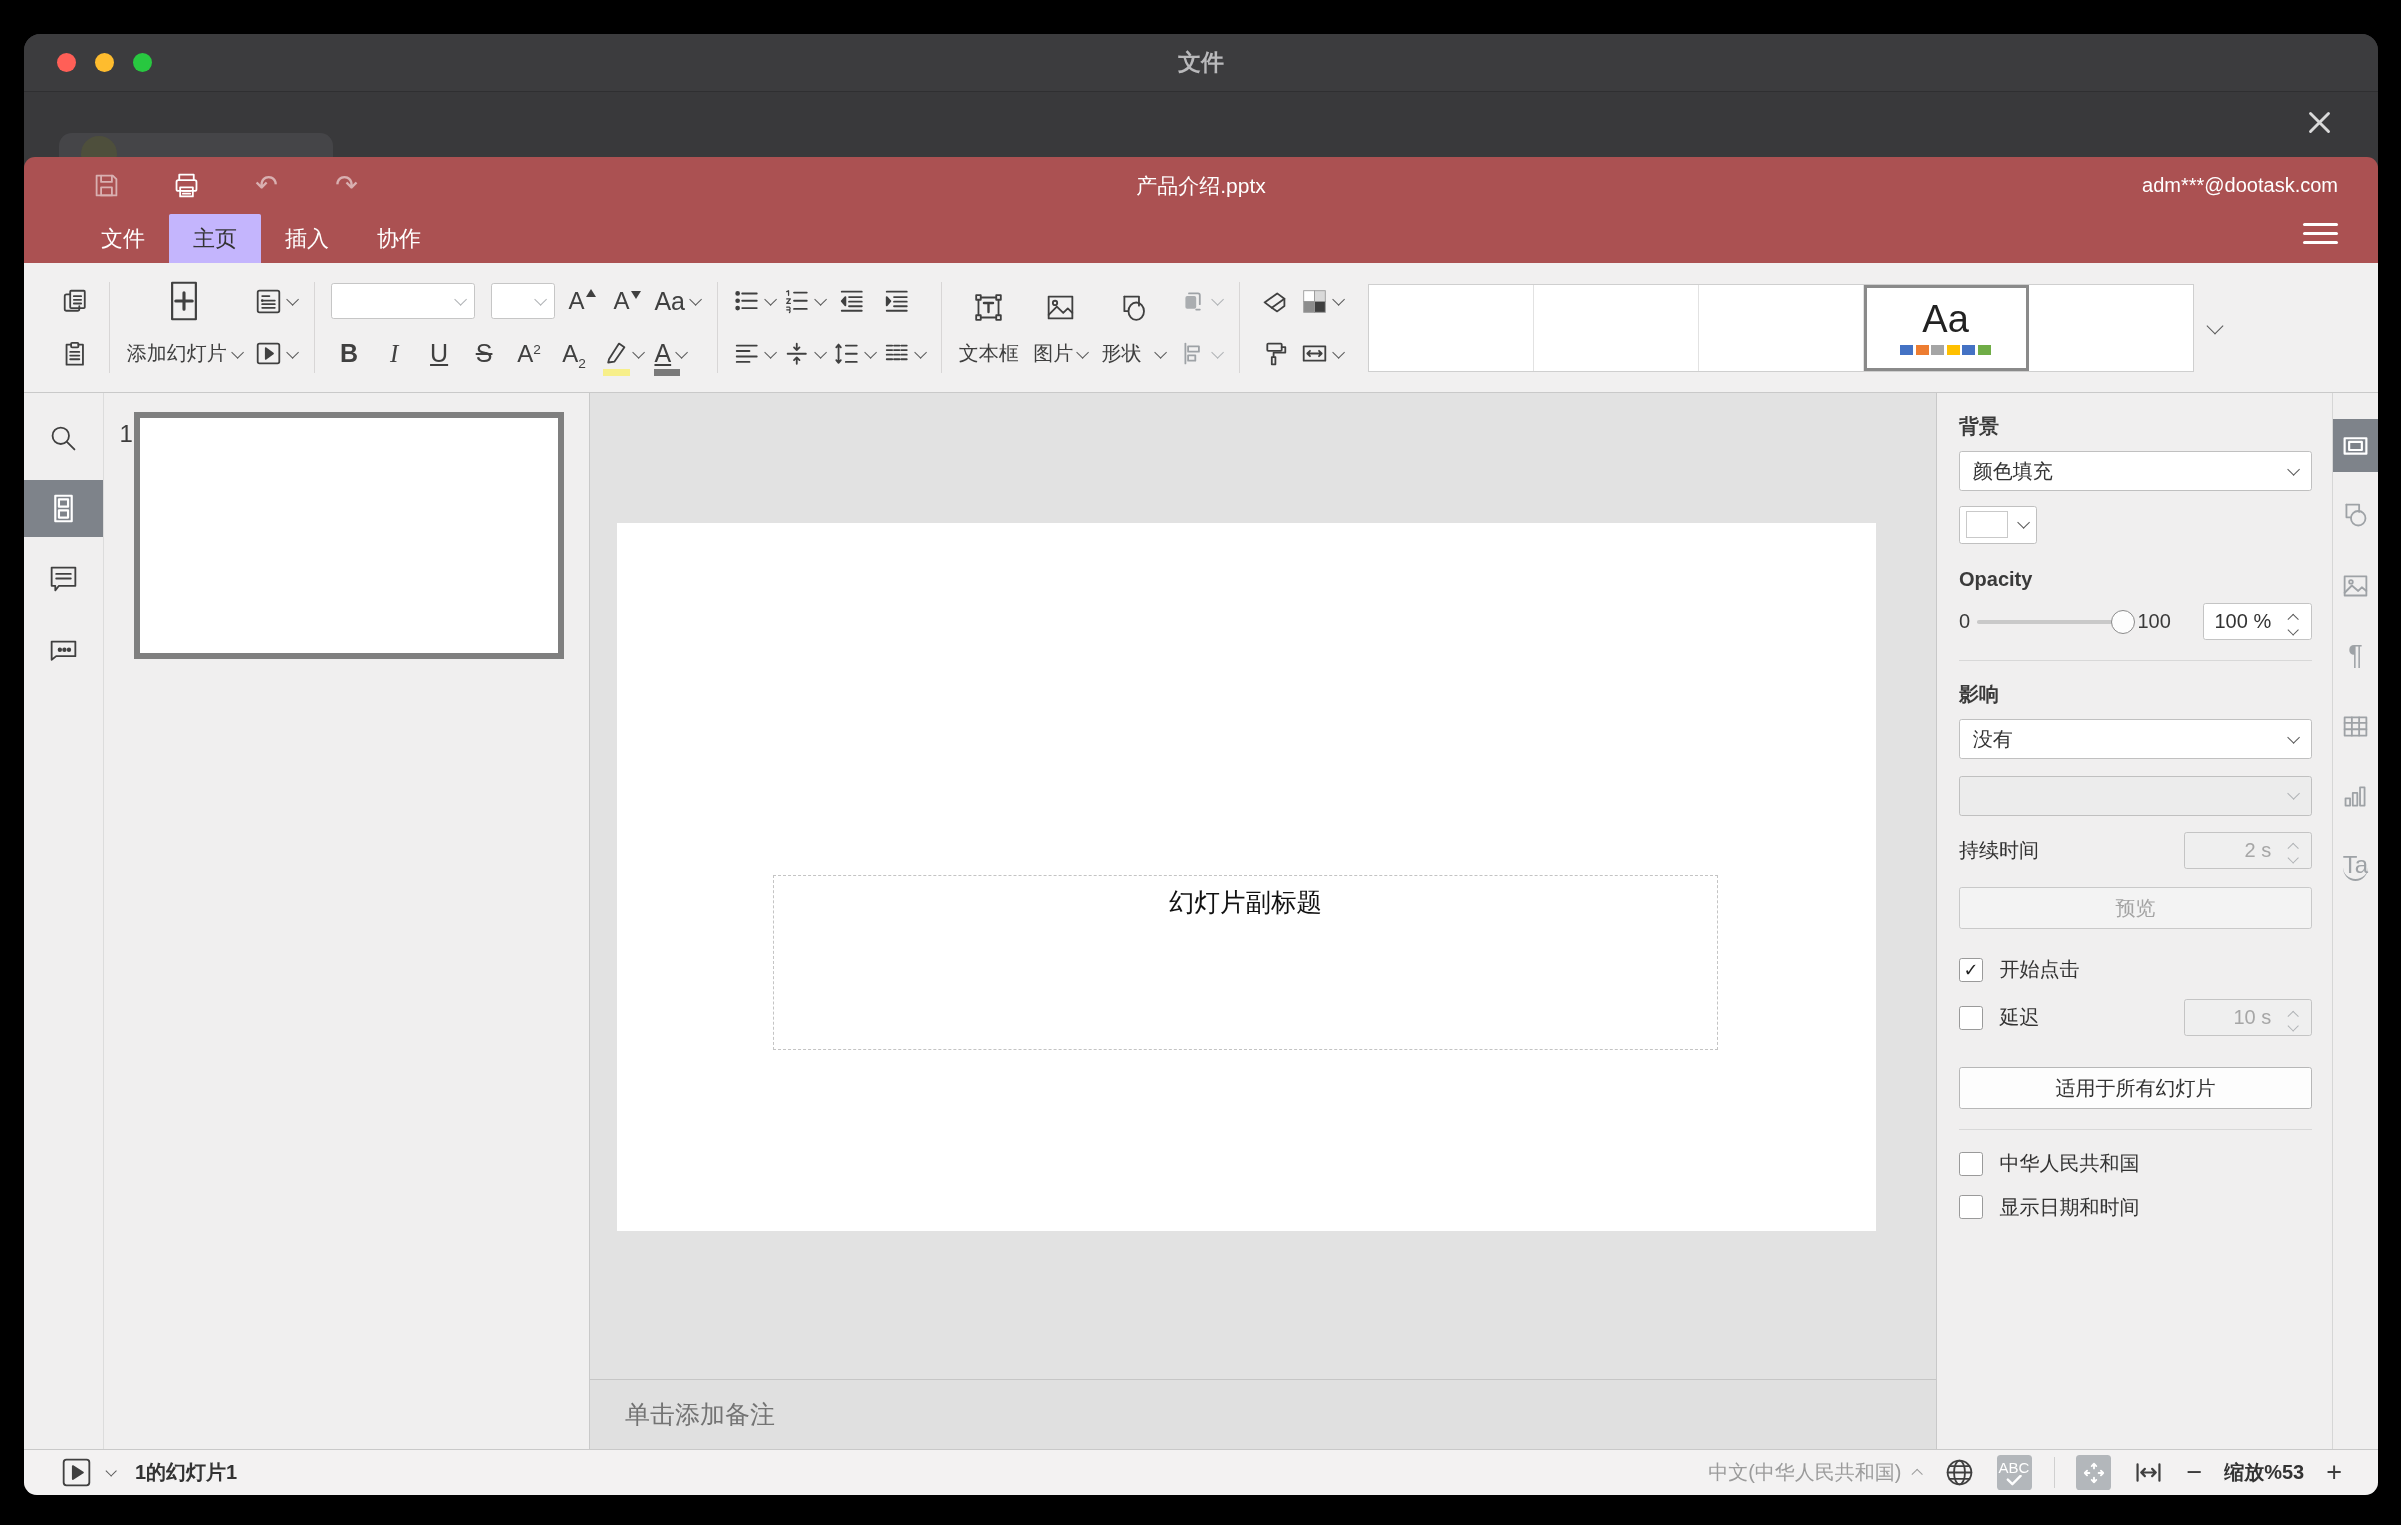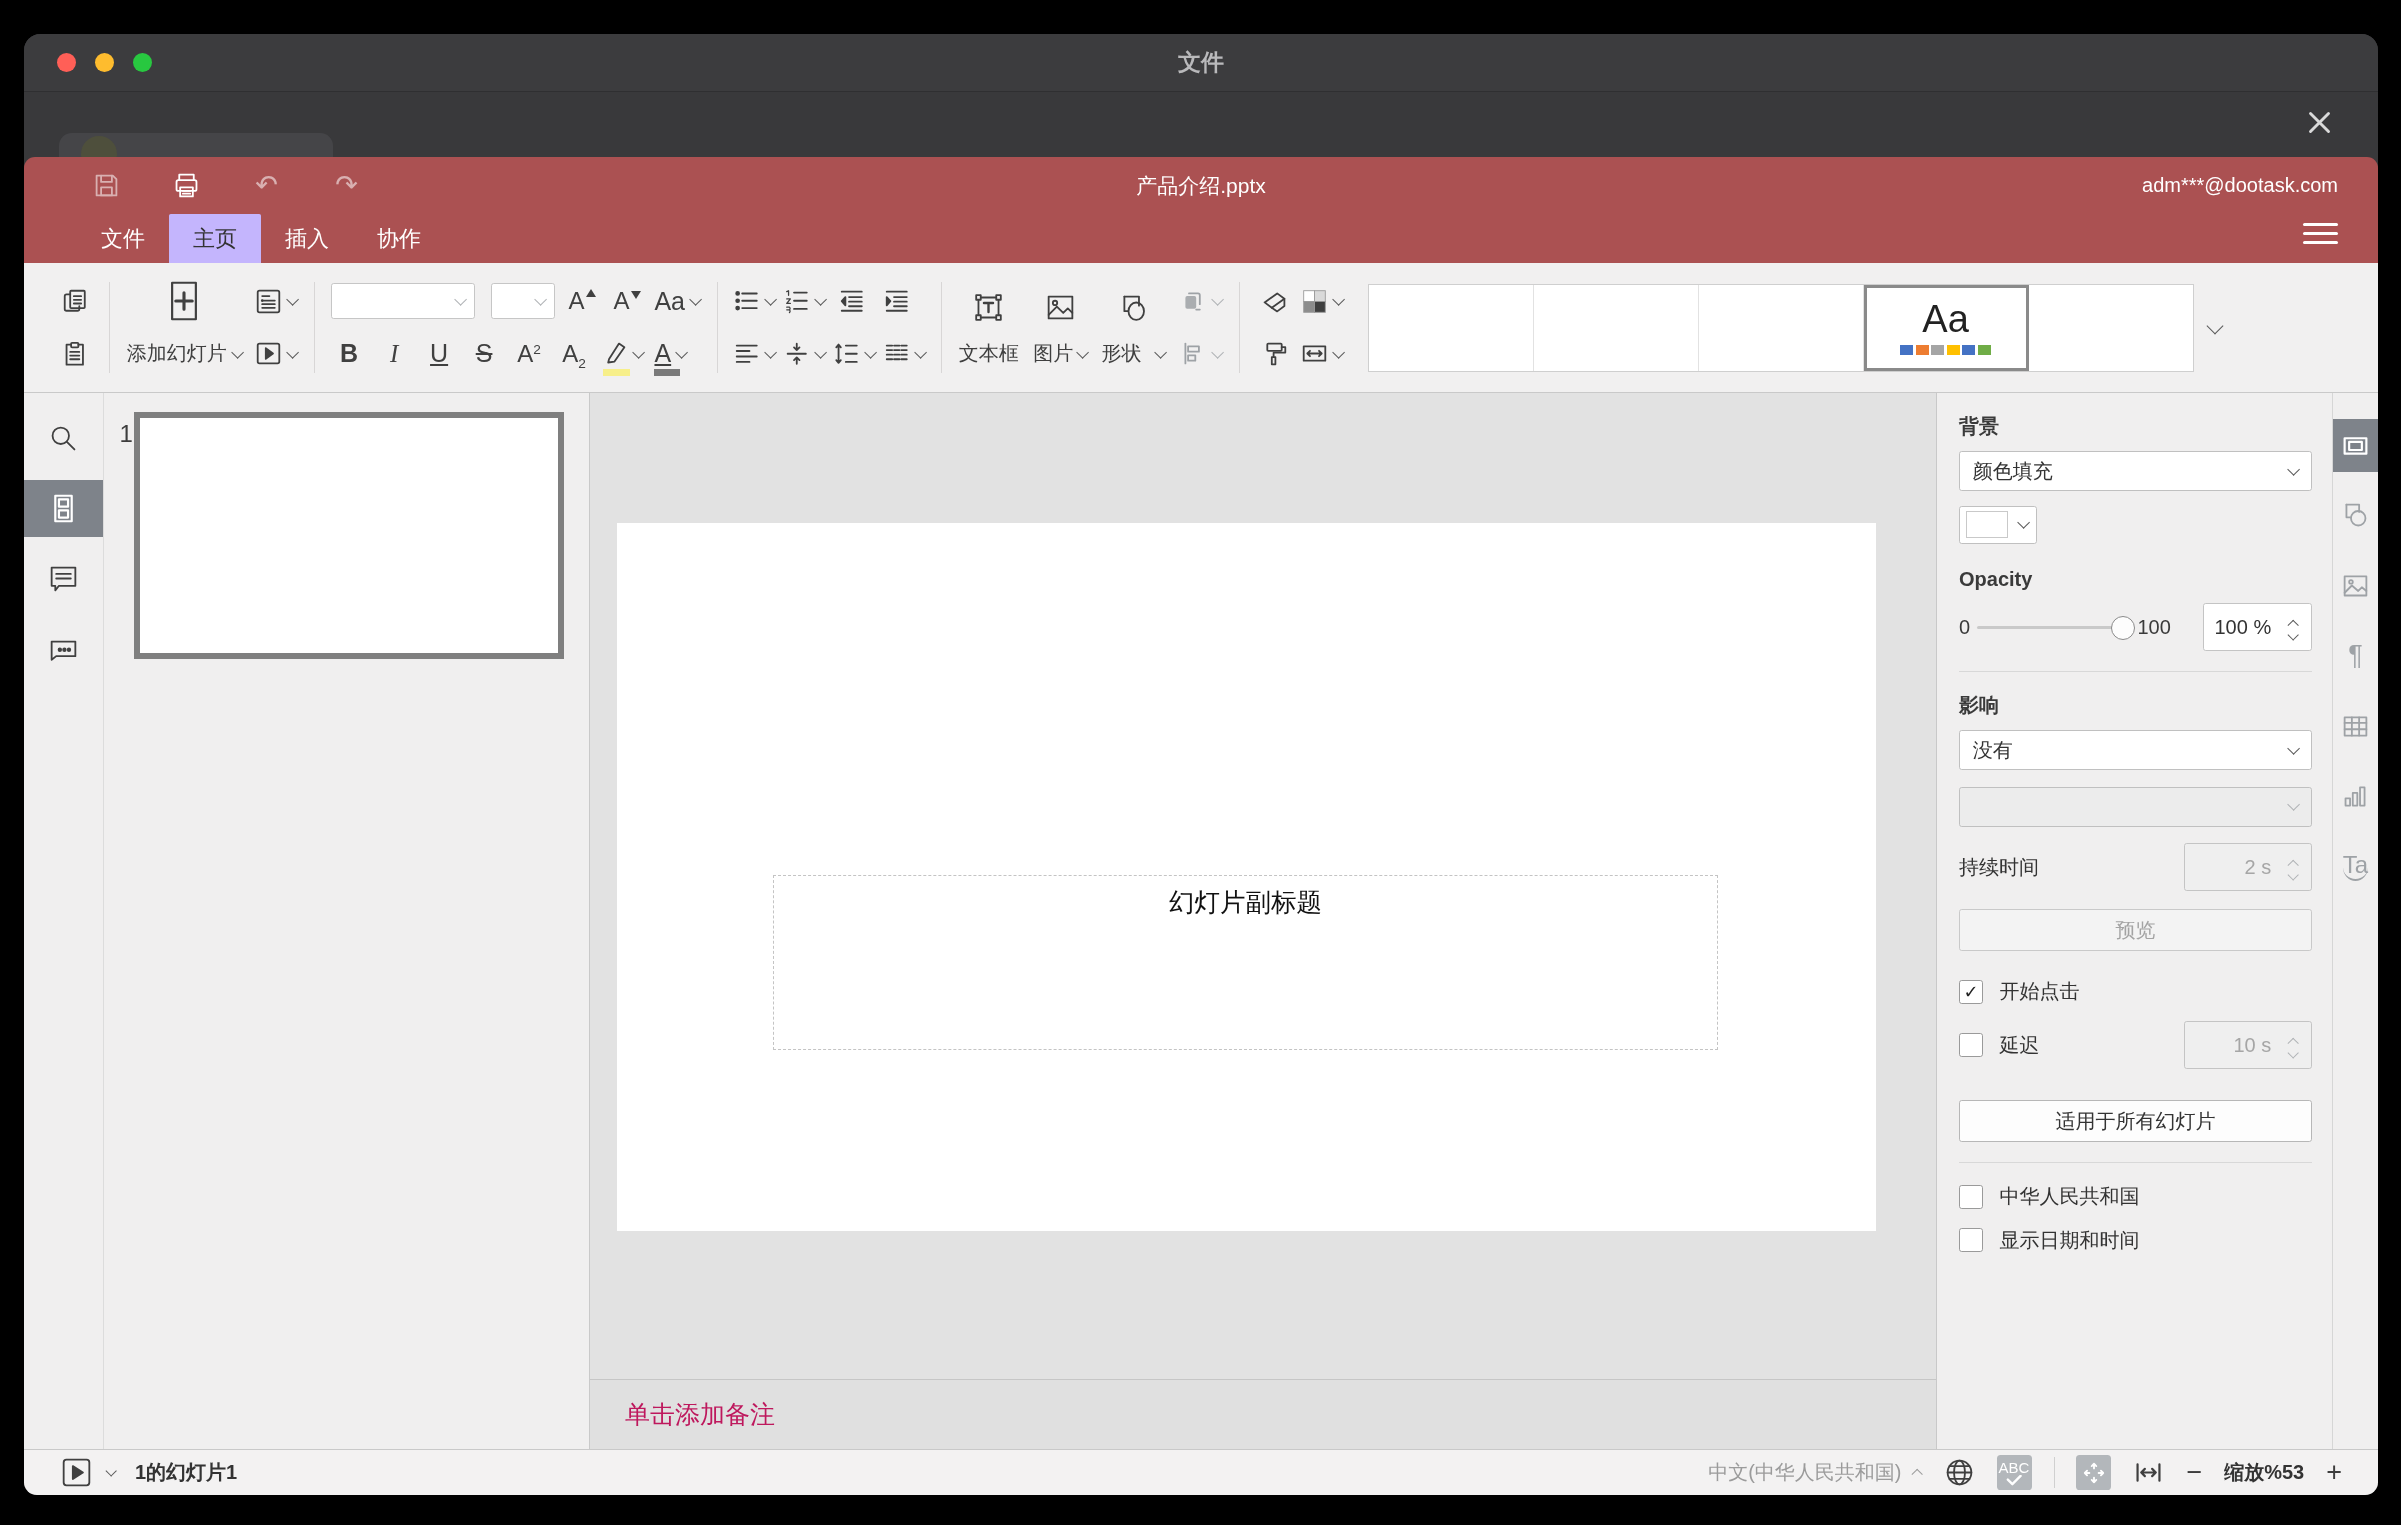--- a/index.html
+++ b/index.html
@@ -91,36 +91,36 @@
 
   .editor{flex:1;display:flex;flex-direction:column;min-width:0;}
   .canvas{flex:1;background:#e2e2e2;position:relative;overflow:hidden;}
   .slide{position:absolute;left:27px;top:130px;width:1259px;height:708px;background:#fff;}
   .ph{position:absolute;border:1.8px dashed #c4c4c4;box-sizing:border-box;display:flex;flex-direction:column;align-items:center;}
   .ph.title{left:156px;top:114px;width:945px;height:255px;justify-content:flex-end;padding-bottom:24px;}
   .ph.subtitle{left:156px;top:352px;width:945px;height:175px;justify-content:flex-start;padding-top:9px;}
   .ph-title-text{font-size:58px;color:#111;font-weight:500;letter-spacing:1.8px;white-space:nowrap;}
   .ph-sub-text{font-size:25.5px;color:#111;white-space:nowrap;}
   .notes{height:69px;background:#e0e0e0;border-top:0.9px solid #c6c6c6;display:flex;align-items:center;padding-left:35px;flex:0 0 auto;}
-  .notes-text{font-size:25px;color:#be185d;}
+  .notes-text{font-size:25px;color:#737373;}
 
   
   .rightpanel{width:396px;background:#f0efef;border-left:0.9px solid #c9c9c9;padding:20px 20px 0 22px;box-sizing:border-box;font-size:20px;color:#333;overflow:hidden;}
   .rp-label{font-weight:bold;color:#3a3a3a;margin-bottom:11px;}
   .rp-select{height:40px;background:#fff;border:0.9px solid #c0c0c0;border-radius:2.7px;display:flex;align-items:center;padding:0 12.8px;justify-content:space-between;box-sizing:border-box;cursor:pointer;}
   .rp-select.disabled{background:#ececec;color:#aaa;cursor:default;}
   .swatch-ctl{margin-top:14.6px;width:78px;height:38px;background:#fff;border:0.9px solid #c0c0c0;border-radius:2.7px;display:flex;align-items:center;box-sizing:border-box;cursor:pointer;}
   .swatch{width:40px;height:25.5px;background:#fff;border:0.9px solid #c9c9c9;margin-left:5.5px;}
   .swatch-chev{flex:1;display:flex;justify-content:center;}
   .op-row{display:flex;align-items:center;margin-top:12.8px;}
   .op-min{margin-right:7.3px;color:#3a3a3a;}
   .sl-track{width:146px;height:3.6px;background:#c9c9c9;border-radius:1.8px;position:relative;}
   .sl-handle{position:absolute;right:-12px;top:-10px;width:24px;height:24px;border-radius:50%;background:#fdfdfd;border:1.8px solid #8a8a8a;box-sizing:border-box;cursor:pointer;}
   .op-max{margin-left:14px;color:#3a3a3a;}
-  .spinner{height:48px;border:0.9px solid #c4c4c4;border-radius:2.7px;background:#fff;display:flex;align-items:center;box-sizing:border-box;}
+  .spinner{height:37px;border:0.9px solid #c4c4c4;border-radius:2.7px;background:#fff;display:flex;align-items:center;box-sizing:border-box;}
   .spinner.sm{width:109px;margin-left:auto;}
   .spinner.disabled{background:#efefef;color:#a6a6a6;}
   .spin-val{flex:1;text-align:right;padding-right:7.3px;}
   .spin-arrows{width:27px;display:flex;flex-direction:column;align-items:center;gap:1.8px;padding-right:5.5px;}
   .divider{height:0.9px;background:#d8d8d8;margin:20px 0;}
   .rp-row{display:flex;align-items:center;margin-top:16.4px;}
   .rp-btn{height:40px;border:0.9px solid #c9c9c9;border-radius:2.7px;background:#f3f3f3;color:#a3a3a3;display:flex;align-items:center;justify-content:center;margin-top:18px;cursor:default;}
   .rp-btn.enabled{background:#fdfdfd;border-color:#b7b7b7;color:#333;cursor:pointer;}
   .cb{width:24px;height:24px;background:#fff;border:0.9px solid #9a9a9a;border-radius:2.7px;box-sizing:border-box;display:flex;align-items:center;justify-content:center;flex:0 0 auto;cursor:pointer;}
   .cb-label{margin-left:16.4px;}

